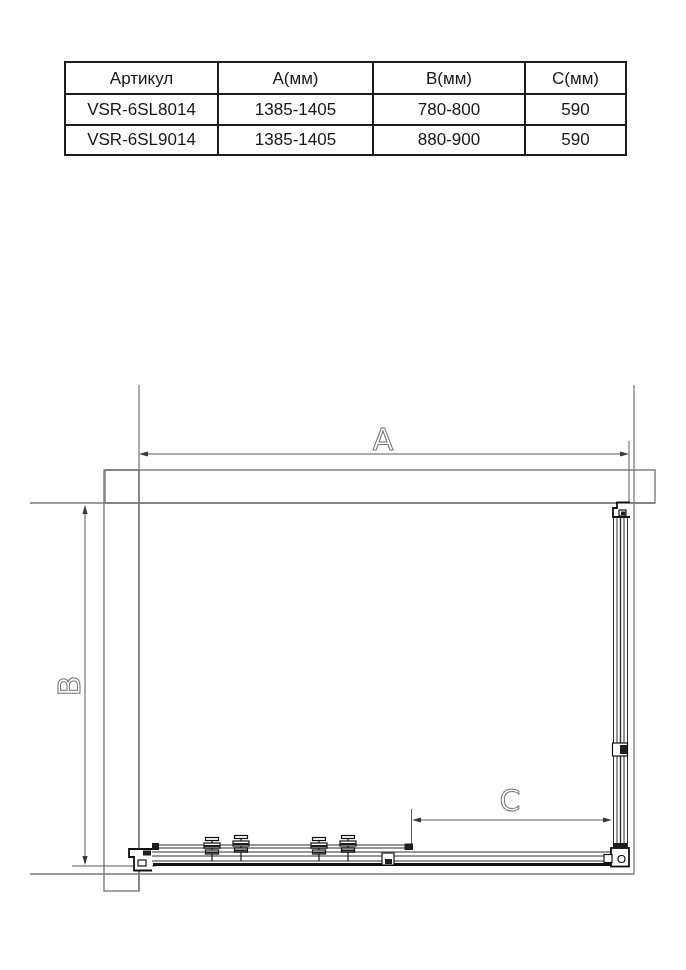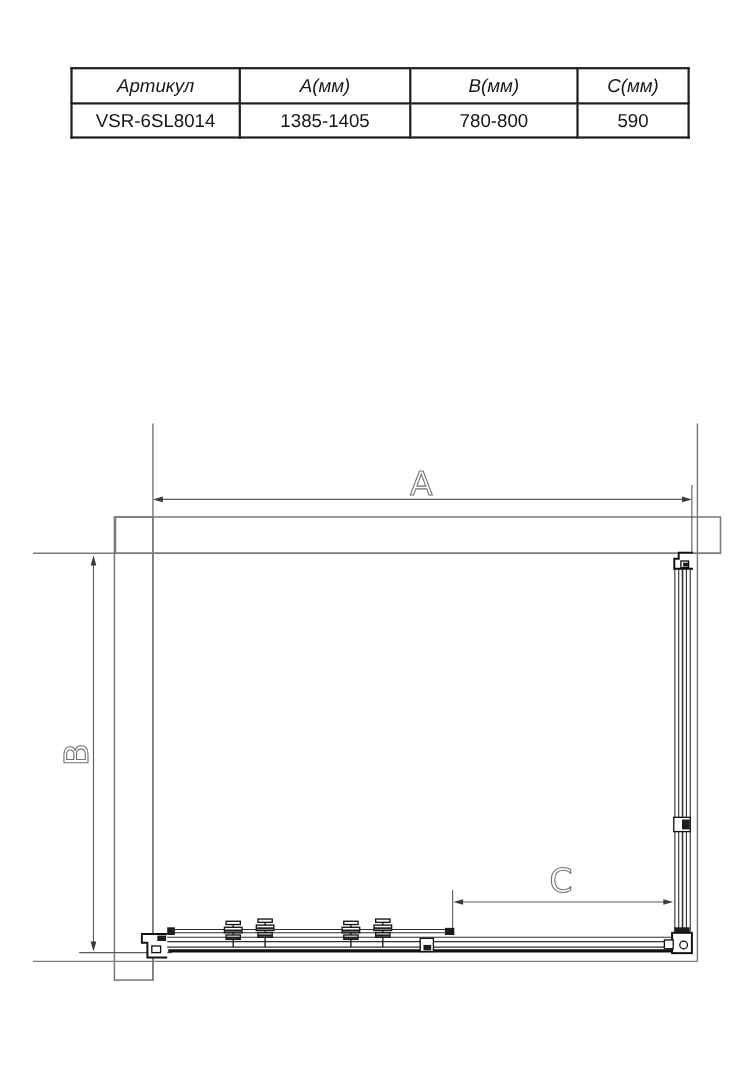--- a/index.html
+++ b/index.html
@@ -21,21 +21,21 @@
     font-weight:400;
     color:#161616;
     text-align:center;
     vertical-align:middle;
     padding:0;
     height:28.6px;
     line-height:1;
     white-space:nowrap;
     overflow:hidden;
   }
-  table.spec th{height:30px;font-style:italic;}
+  table.spec th{height:30px;}
   #diagram{position:absolute;left:0;top:380px;}
   .wall{stroke:#7b7b7b;stroke-width:1.4;fill:none;}
   .wallln{stroke:#7b7b7b;stroke-width:1.3;fill:none;}
   .dim{stroke:#5a5a5a;stroke-width:1;fill:none;}
   .dimarrow{fill:#3a3a3a;stroke:none;}
   .pan{stroke:#2f2f2f;stroke-width:1;fill:none;}
   .hw{stroke:#111;stroke-width:1.8;fill:#fff;}
   .hwthin{stroke:#111;stroke-width:1.2;fill:#fff;}
   .dk{fill:#1d1d1d;stroke:none;}
   .dimlabel{
@@ -64,20 +64,26 @@
         <th>С(мм)</th>
       </tr>
     </thead>
     <tbody id="spec-body">
         <tr>
           <td>VSR-6SL8014</td>
           <td>1385-1405</td>
           <td>780-800</td>
           <td>590</td>
         </tr>
+        <tr>
+          <td>VSR-6SL9014</td>
+          <td>1385-1405</td>
+          <td>880-900</td>
+          <td>590</td>
+        </tr>
       </tbody>
   </table>
 
   <svg id="diagram" width="686" height="590" viewBox="0 0 686 590">
 
     <g>
       <rect class="wall" x="105" y="90" width="550" height="33"></rect>
       <rect class="wall" x="104" y="90" width="35" height="421"></rect>
       <line class="wallln" x1="30" y1="123" x2="655" y2="123"></line>
       <line class="wallln" x1="139" y1="5" x2="139" y2="511"></line>

